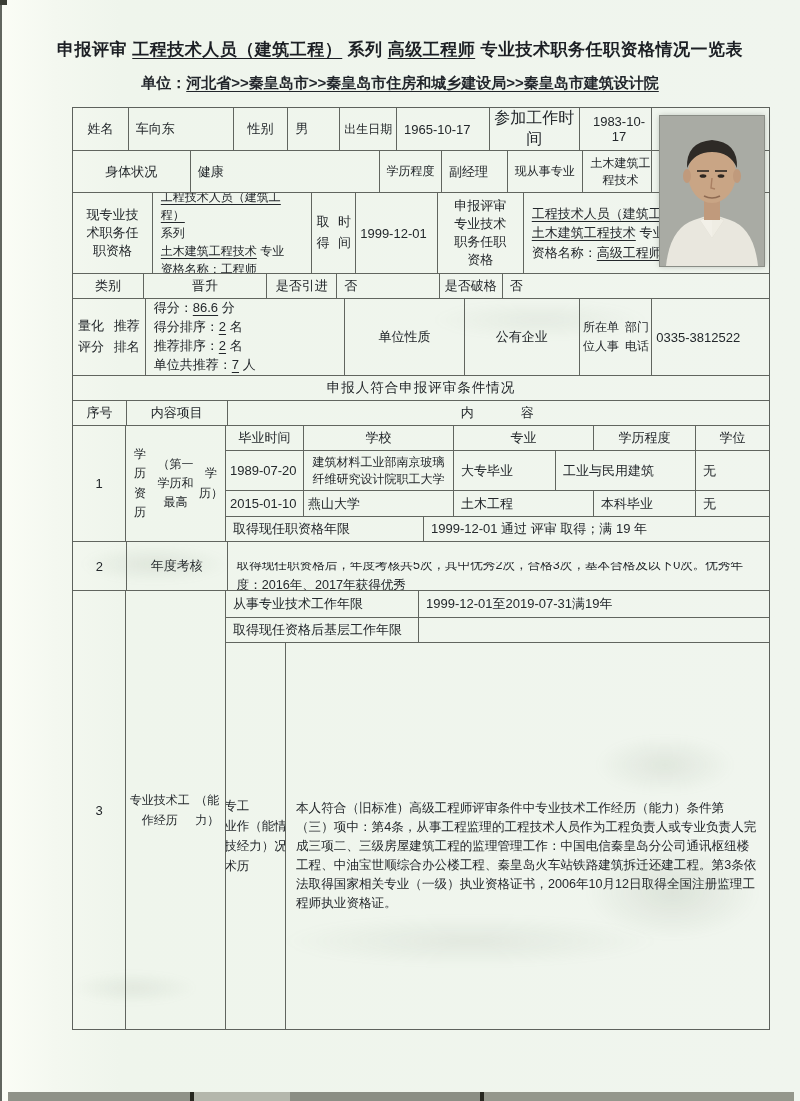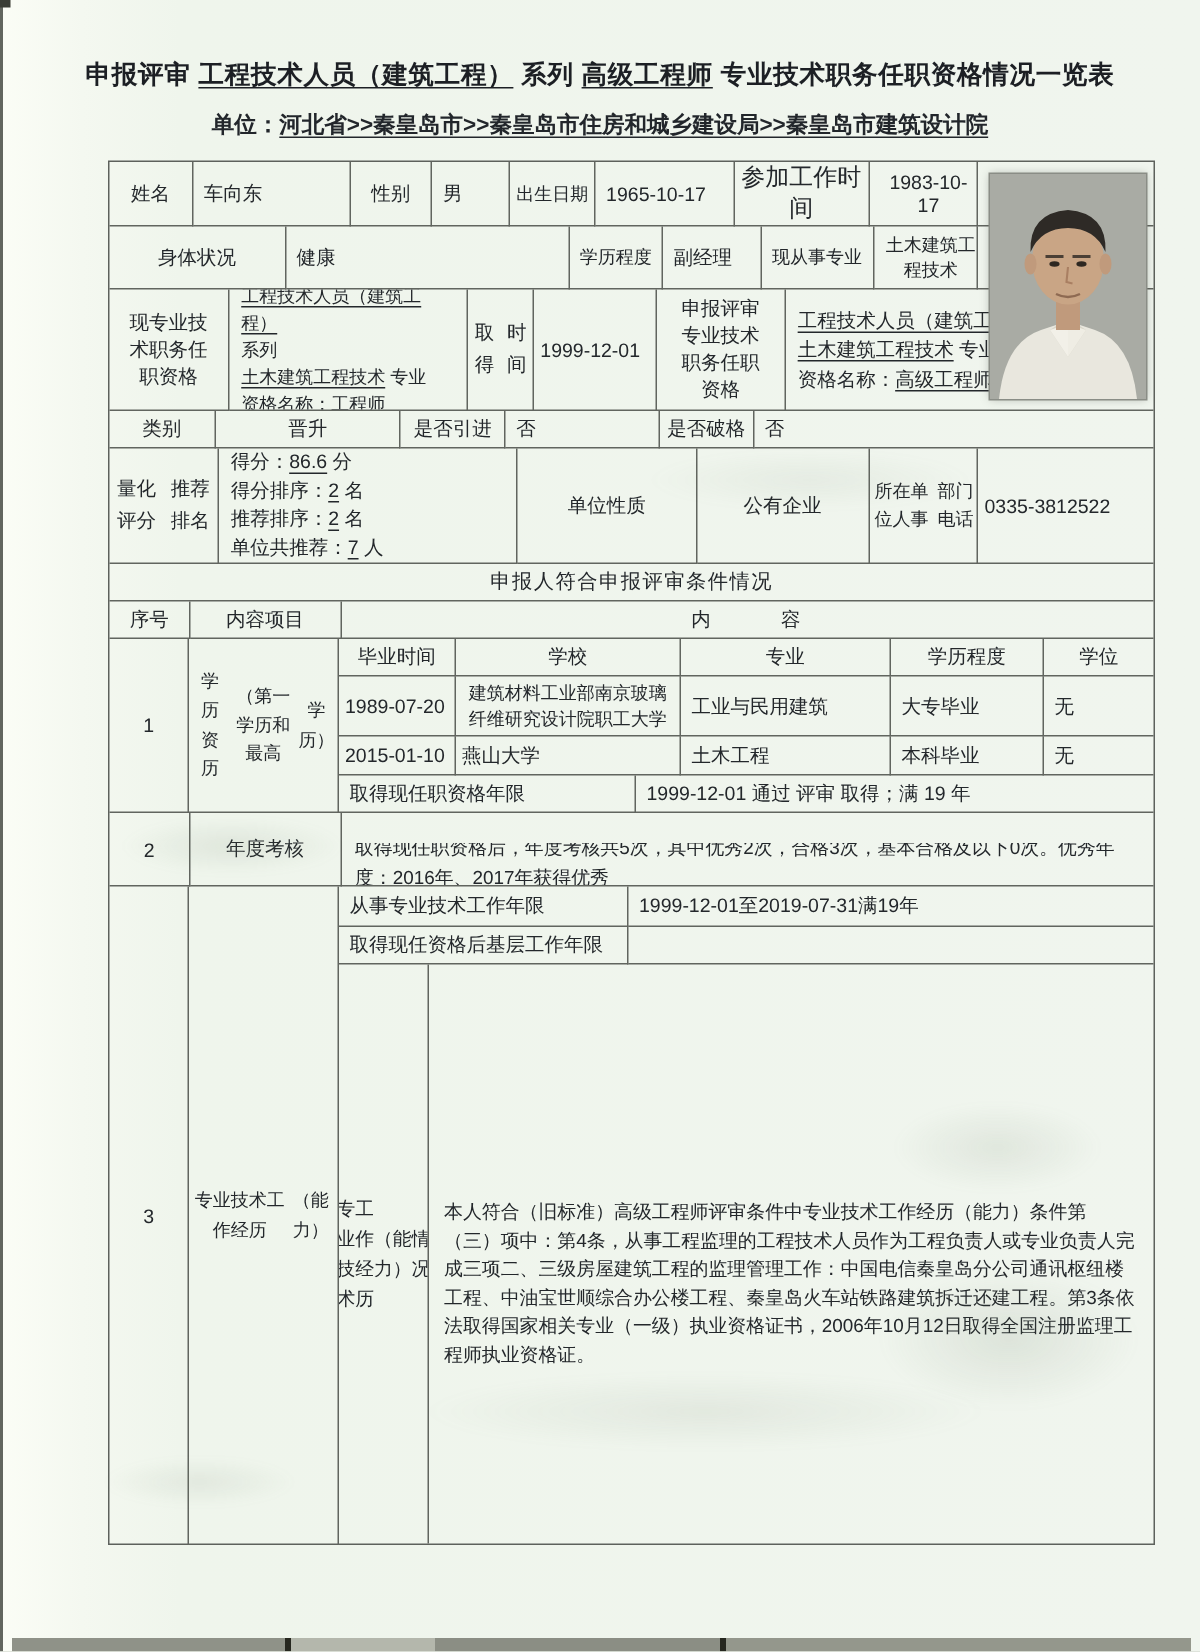--- a/index.html
+++ b/index.html
@@ -151,22 +151,22 @@
         <div class="r" style="height:25px">
           <div class="c lab" style="width:78px">毕业时间</div>
           <div class="c lab" style="width:150px">学校</div>
           <div class="c lab" style="width:140px">专业</div>
           <div class="c lab" style="width:102px">学历程度</div>
           <div class="c lab" style="width:73px">学位</div>
         </div>
         <div class="r" style="height:40px">
           <div class="c val" style="width:78px;padding-left:4px">1989-07-20</div>
           <div class="c val sm" style="width:150px;padding:2px 4px;line-height:1.35">建筑材料工业部南京玻璃纤维研究设计院职工大学</div>
+          <div class="c val" style="width:102px">大专毕业</div>
           <div class="c val" style="width:140px">工业与民用建筑</div>
-          <div class="c val" style="width:102px">大专毕业</div>
           <div class="c val" style="width:73px">无</div>
         </div>
         <div class="r" style="height:26px">
           <div class="c val" style="width:78px;padding-left:4px">2015-01-10</div>
           <div class="c val" style="width:150px;padding-left:4px">燕山大学</div>
           <div class="c val" style="width:140px">土木工程</div>
           <div class="c val" style="width:102px">本科毕业</div>
           <div class="c val" style="width:73px">无</div>
         </div>
         <div class="r" style="height:25px">

